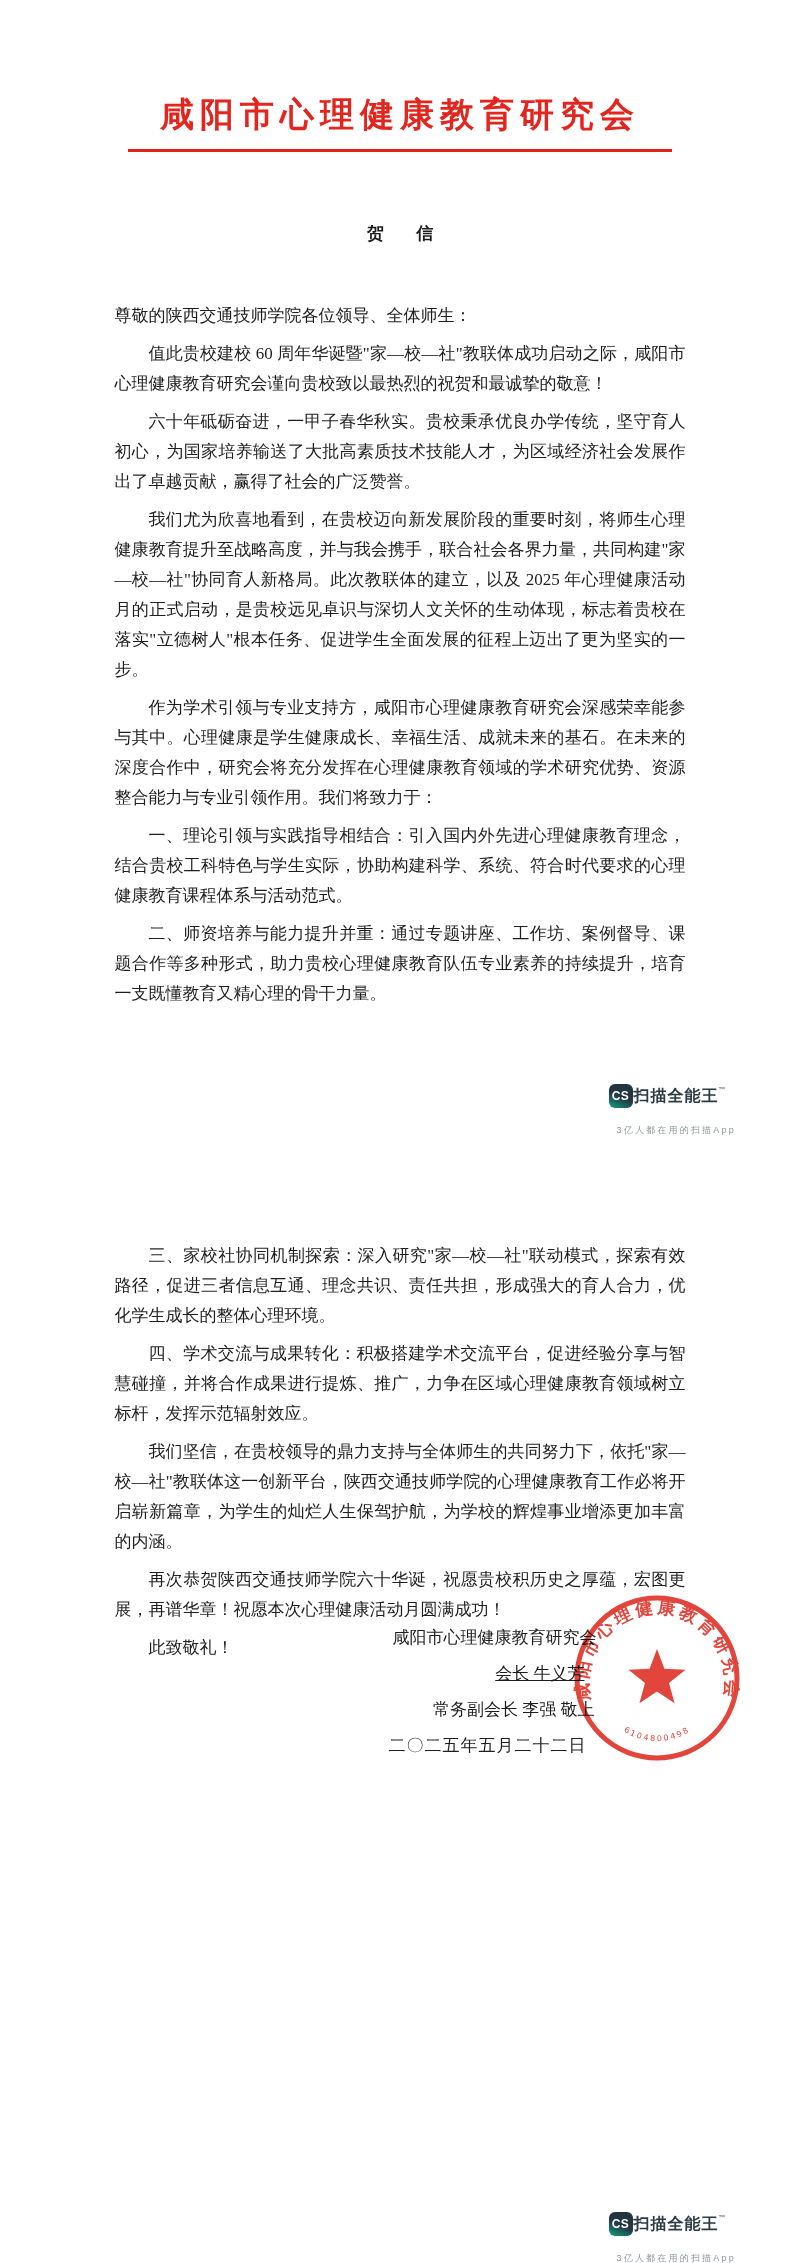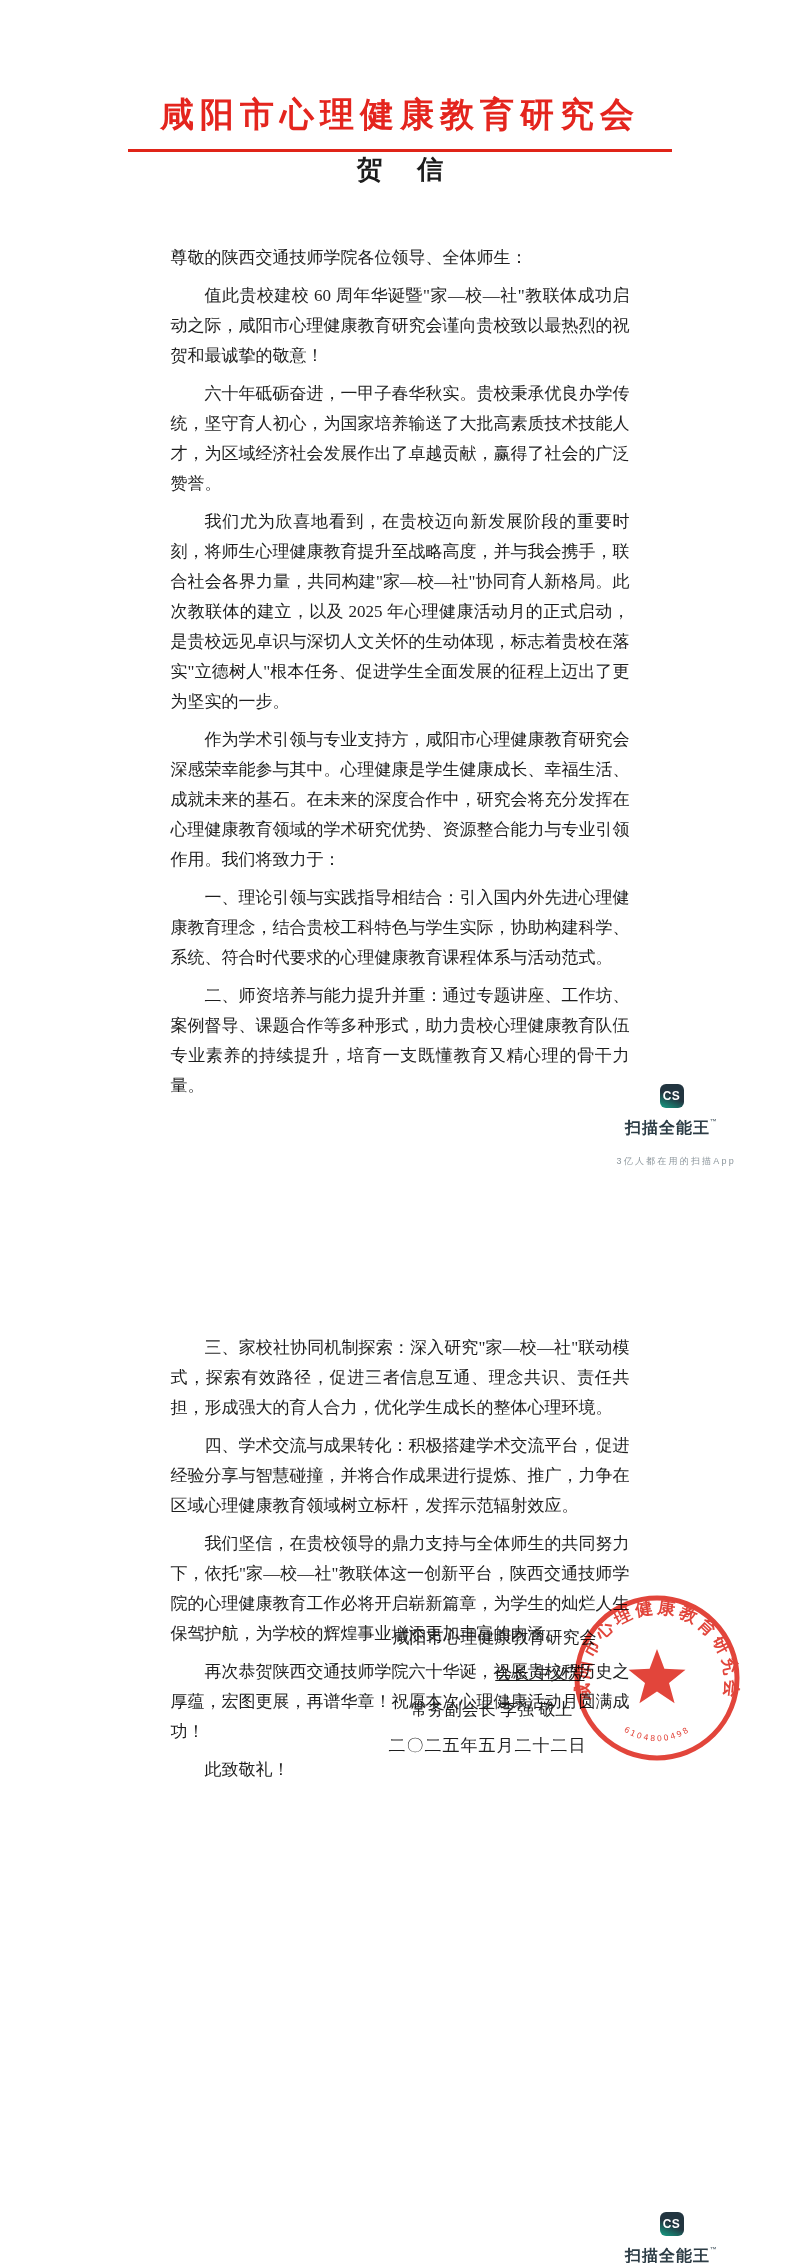--- a/index.html
+++ b/index.html
@@ -22,30 +22,31 @@
     letter-spacing:6px;
     line-height:1.1;
     color:#e4251e;
   }
   .org-underline {
     width:544px; height:3px;
     margin:16px auto 0;
     background:#e02418;
   }
   .letter-title {
+    margin-top:70px;
     text-align:center;
-    font-size:26px;
+    font-size:17px;
     font-weight:bold;
     letter-spacing:14px;
     text-indent:14px;
     color:#1c1c1c;
   }
   
   .letter-body {
-    margin:56px 112px 0;
+    margin:56px 56px 0;
     font-size:17px;
     line-height:30px;
     text-align:justify;
     color:#1e1e1e;
   }
   .letter-body p { margin:0 0 8px; text-indent:2em; }
   .letter-body p.salutation { text-indent:0; }
   .letter-body p.part2-start { margin-top:232px; }
   .closing { margin-top:6px; text-indent:2em; }
   
@@ -53,21 +54,21 @@
     position:absolute;
     right:145px; top:1620px;
     font-size:17px;
     line-height:36px;
     color:#1e1e1e;
     text-align:right;
     z-index:1;
   }
   .signature .sig-org   { padding-right:0; }
   .signature .sig-pres  { padding-right:12px;text-decoration:underline; }
-  .signature .sig-vice  { padding-right:2px;text-align:center; }
+  .signature .sig-vice  { padding-right:2px; }
   .signature .sig-date  { padding-right:10px; letter-spacing:1px; }
   
   .seal {
     position:absolute;
     left:512px; top:1592px;
     width:172px; height:172px;
     opacity:0.85;
     mix-blend-mode:multiply;
     z-index:2;
     pointer-events:none;
@@ -76,21 +77,21 @@
   .cs-badge {
     position:absolute;
     right:15px;
     width:110px;
     font-family:"Liberation Sans","DejaVu Sans",sans-serif;
     text-align:right;
     z-index:3;
   }
   .cs-badge.badge-mid { top:1084px; }
   .cs-badge.badge-bottom { top:2212px; }
-  .cs-row { display:flex; align-items:center; justify-content:flex-end; gap:10px;flex-direction:column; }
+  .cs-row { display:flex; align-items:center; justify-content:flex-end; gap:1px; }
   .cs-logo {
     display:flex; align-items:center; justify-content:center;
     width:24px; height:24px;
     border-radius:6px;
     background:linear-gradient(205deg,#223540 48%,#11official 0,#10bc97 108%);
     background:linear-gradient(205deg,#223540 52%,#10bc97 112%);
     color:#ffffff;
     font-size:12px; font-weight:bold;
     letter-spacing:0.5px;
     flex:0 0 auto;

